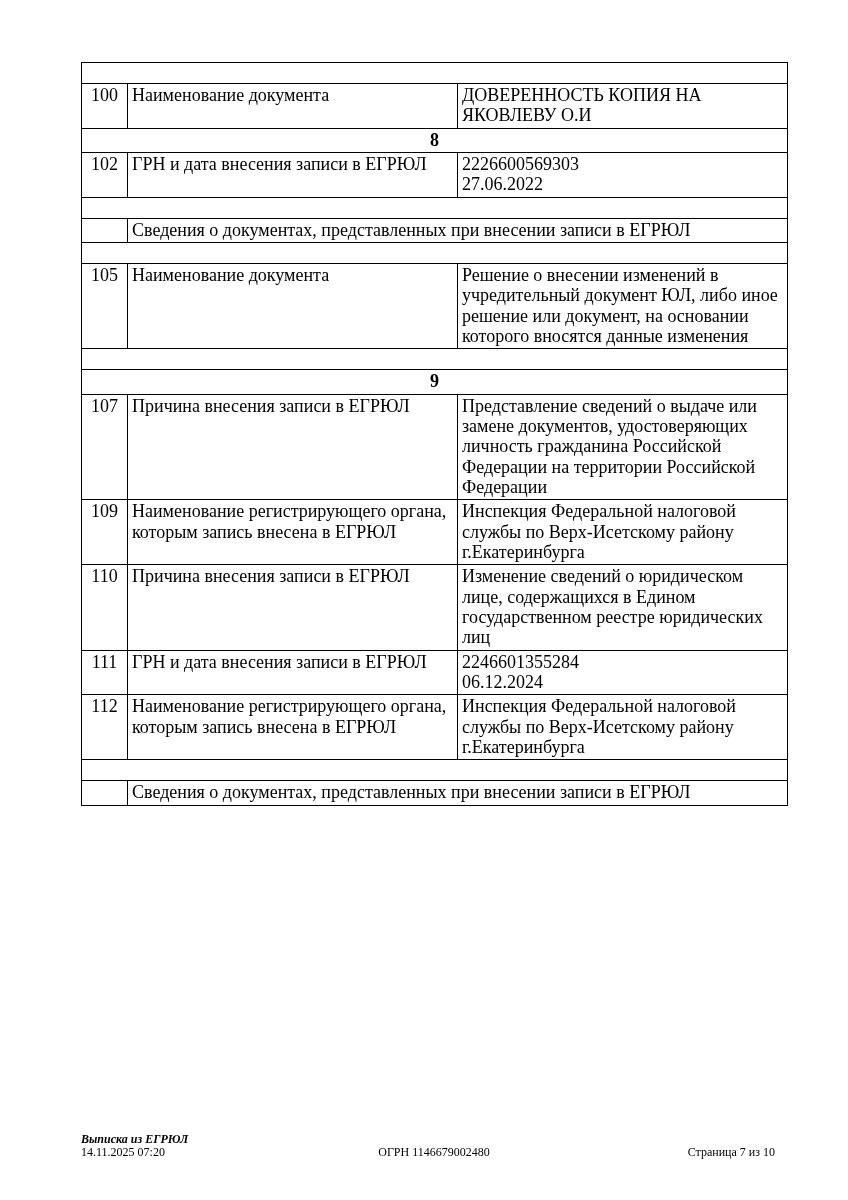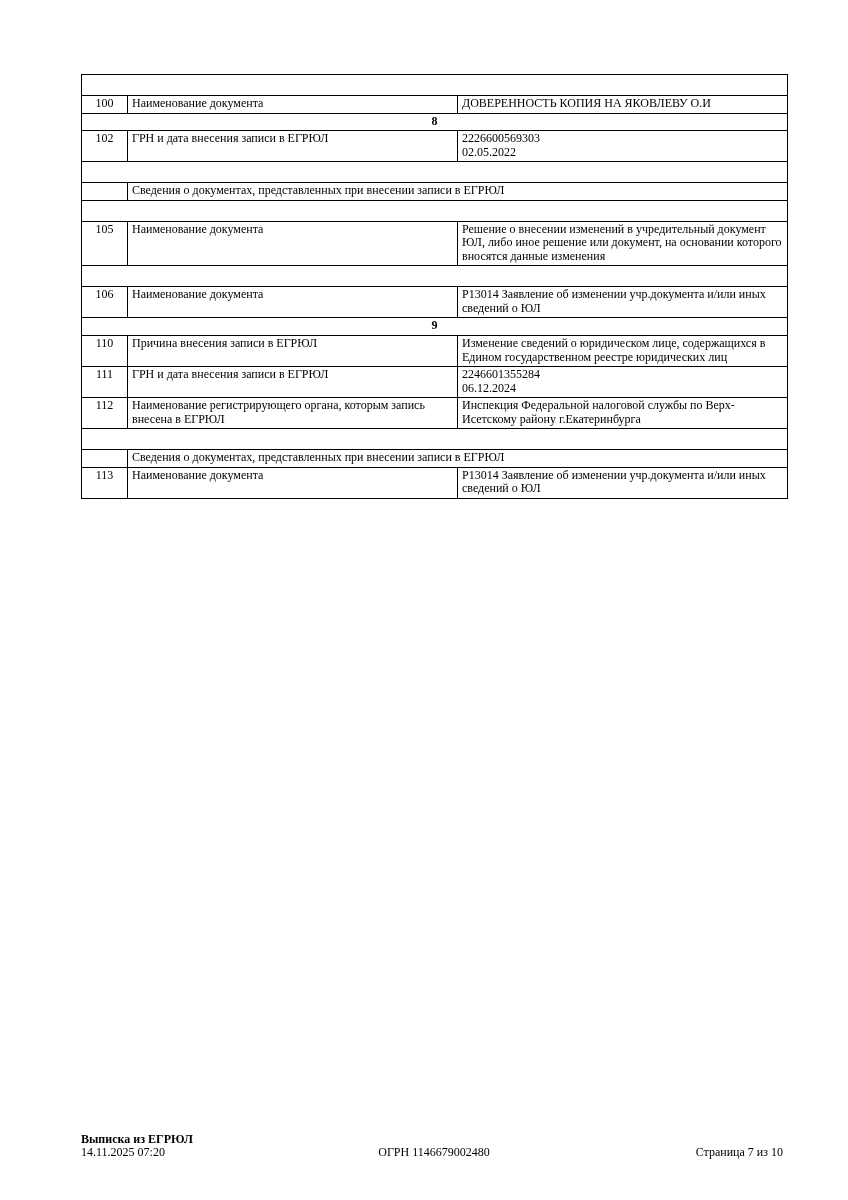--- a/index.html
+++ b/index.html
@@ -12,25 +12,25 @@
     width: 848px;
     height: 1200px;
     background: #ffffff;
     color: #000000;
     font-family: "Liberation Serif", serif;
     overflow: hidden;
   }
   table.egrul-table {
     position: absolute;
     left: 81px;
-    top: 74px;
+    top: 62px;
     width: 706px;
     border-collapse: collapse;
     table-layout: fixed;
-    font-size: 12px;
+    font-size: 18px;
     line-height: 1.13;
   }
   table.egrul-table td {
     border: 1px solid #000000;
     vertical-align: top;
     padding: 1px 4px 2px 4px;
     overflow: hidden;
   }
   td.c-num {
     text-align: center;
@@ -59,31 +59,32 @@
     font-size: 12px;
     line-height: 1.05;
   }
   .footer-left {
     position: absolute;
     left: 0;
     top: 0;
   }
   .footer-title {
     font-weight: bold;
+    font-style: italic;
   }
   .footer-center {
     position: absolute;
     left: 0;
     right: 0;
     top: 13px;
     text-align: center;
   }
   .footer-right {
     position: absolute;
-    right: 4px;
+    right: 12px;
     top: 13px;
     text-align: right;
   }
 </style>
 </head>
 <body>
 
 <div class="page">
 
   <table class="egrul-table">
@@ -101,47 +102,52 @@
           <td class="c-label">Наименование документа</td>
           <td class="c-value">ДОВЕРЕННОСТЬ КОПИЯ НА ЯКОВЛЕВУ О.И</td>
         </tr>
         <tr>
           <td class="c-section" colspan="3">8</td>
         </tr>
         <tr>
           <td class="c-num">102</td>
           <td class="c-label">ГРН и дата внесения записи в ЕГРЮЛ</td>
           <td class="c-value">2226600569303
-02.05.2022</td>
+27.06.2022</td>
         </tr>
         <tr>
           <td class="c-spacer" colspan="3">&nbsp;</td>
         </tr>
         <tr>
           <td class="c-num">&nbsp;</td>
           <td class="c-subheader" colspan="2">Сведения о документах, представленных при внесении записи в ЕГРЮЛ</td>
         </tr>
         <tr>
           <td class="c-spacer" colspan="3">&nbsp;</td>
         </tr>
         <tr>
           <td class="c-num">105</td>
           <td class="c-label">Наименование документа</td>
           <td class="c-value">Решение о внесении изменений в учредительный документ ЮЛ, либо иное решение или документ, на основании которого вносятся данные изменения</td>
         </tr>
         <tr>
           <td class="c-spacer" colspan="3">&nbsp;</td>
         </tr>
         <tr>
-          <td class="c-num">106</td>
-          <td class="c-label">Наименование документа</td>
-          <td class="c-value">Р13014 Заявление об изменении учр.документа и/или иных сведений о ЮЛ</td>
+          <td class="c-section" colspan="3">9</td>
         </tr>
         <tr>
-          <td class="c-section" colspan="3">9</td>
+          <td class="c-num">107</td>
+          <td class="c-label">Причина внесения записи в ЕГРЮЛ</td>
+          <td class="c-value">Представление сведений о выдаче или замене документов, удостоверяющих личность гражданина Российской Федерации на территории Российской Федерации</td>
+        </tr>
+        <tr>
+          <td class="c-num">109</td>
+          <td class="c-label">Наименование регистрирующего органа, которым запись внесена в ЕГРЮЛ</td>
+          <td class="c-value">Инспекция Федеральной налоговой службы по Верх-Исетскому району г.Екатеринбурга</td>
         </tr>
         <tr>
           <td class="c-num">110</td>
           <td class="c-label">Причина внесения записи в ЕГРЮЛ</td>
           <td class="c-value">Изменение сведений о юридическом лице, содержащихся в Едином государственном реестре юридических лиц</td>
         </tr>
         <tr>
           <td class="c-num">111</td>
           <td class="c-label">ГРН и дата внесения записи в ЕГРЮЛ</td>
           <td class="c-value">2246601355284
@@ -152,25 +158,20 @@
           <td class="c-label">Наименование регистрирующего органа, которым запись внесена в ЕГРЮЛ</td>
           <td class="c-value">Инспекция Федеральной налоговой службы по Верх-Исетскому району г.Екатеринбурга</td>
         </tr>
         <tr>
           <td class="c-spacer" colspan="3">&nbsp;</td>
         </tr>
         <tr>
           <td class="c-num">&nbsp;</td>
           <td class="c-subheader" colspan="2">Сведения о документах, представленных при внесении записи в ЕГРЮЛ</td>
         </tr>
-        <tr>
-          <td class="c-num">113</td>
-          <td class="c-label">Наименование документа</td>
-          <td class="c-value">Р13014 Заявление об изменении учр.документа и/или иных сведений о ЮЛ</td>
-        </tr>
       </tbody>
   </table>
 
   <div class="footer">
     <div class="footer-left">
       <div class="footer-title">Выписка из ЕГРЮЛ</div>
       <div class="footer-datetime">14.11.2025 07:20</div>
     </div>
     <div class="footer-center">ОГРН 1146679002480</div>
     <div class="footer-right">Страница 7 из 10</div>

